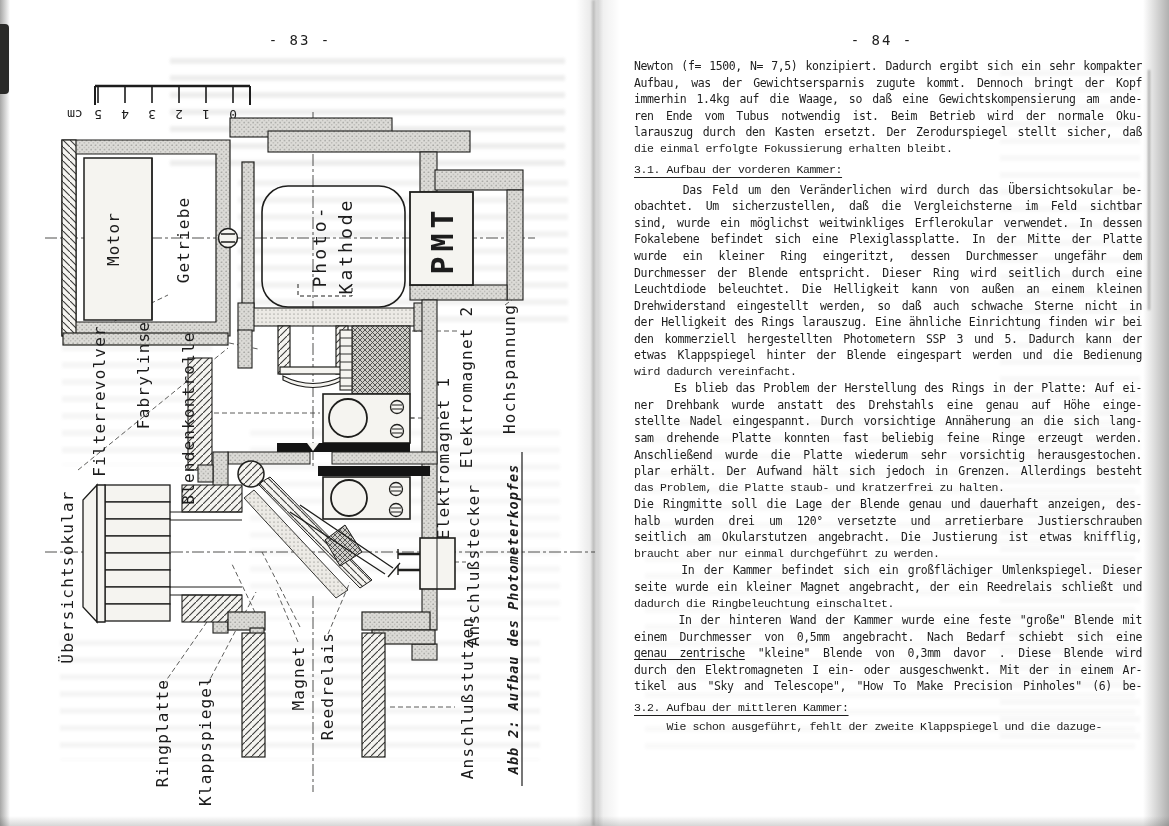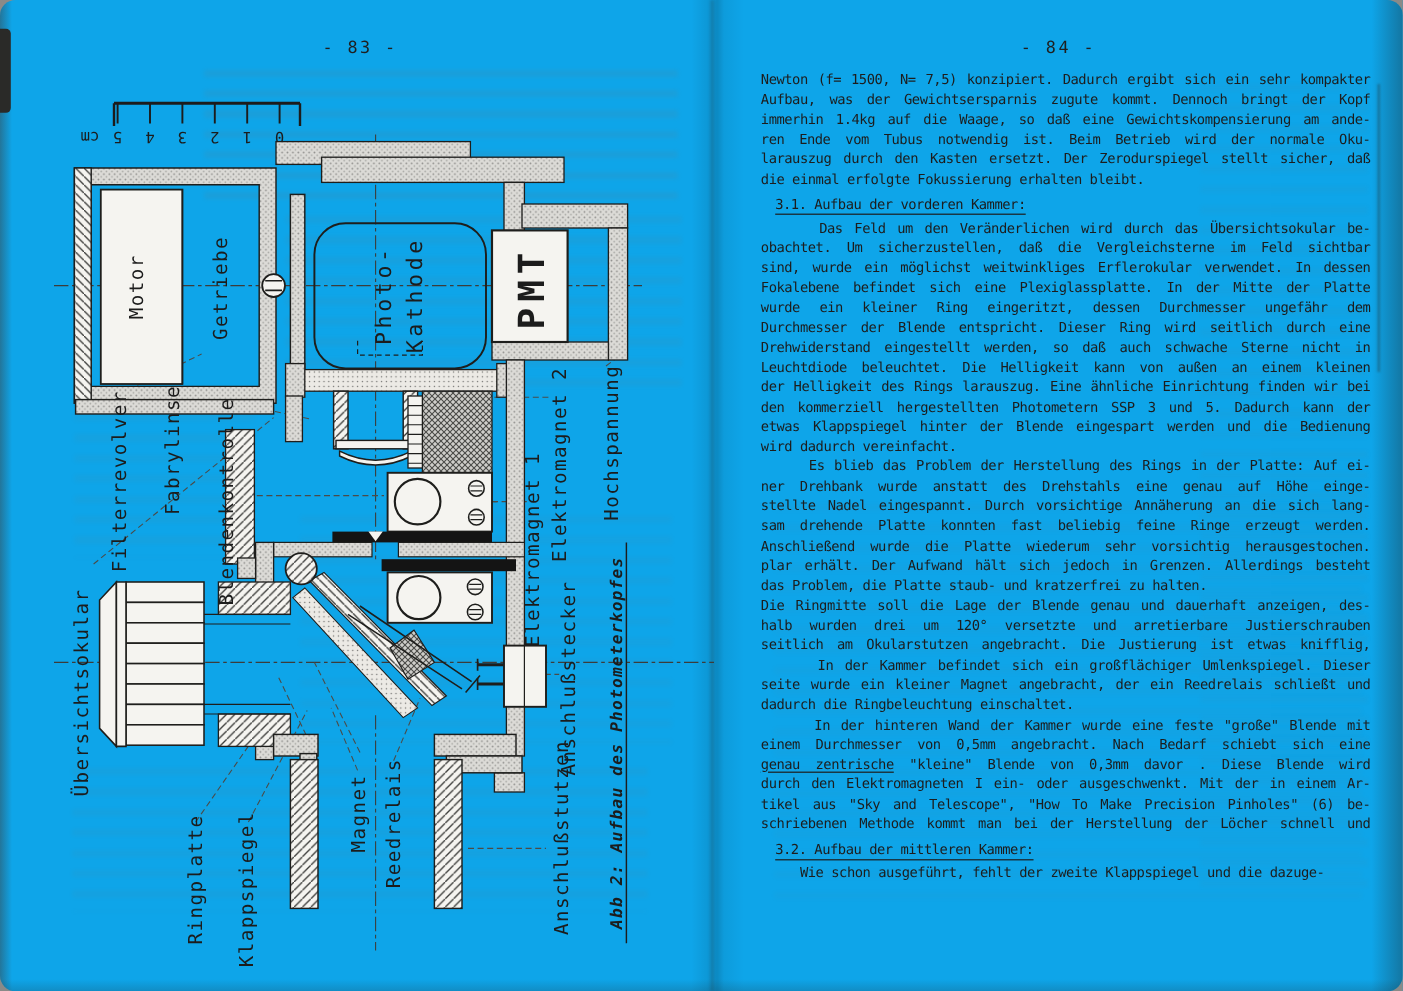--- a/index.html
+++ b/index.html
@@ -1,17 +1,17 @@
 <!DOCTYPE html>
 <html><head>
 <meta charset="utf-8">
 <style>
   html,body{margin:0;padding:0;}
   body{background:#8a8a88;font-family:"DejaVu Sans Mono","Liberation Mono",monospace;}
-  .sheet{position:relative;width:1169px;height:826px;background:#0ea5e9;overflow:hidden;border-radius:13px;}
+  .sheet{position:relative;width:1169px;height:826px;background:#ffffff;overflow:hidden;}
   
   .edge-left{position:absolute;left:0;top:0;width:10px;height:826px;
     background:linear-gradient(90deg,rgba(60,60,58,.45),rgba(60,60,58,0));}
   .corner-mark{position:absolute;left:0;top:24px;width:9px;height:70px;background:#2a2a28;border-radius:0 4px 4px 0;}
   .gutter{position:absolute;left:576px;top:0;width:44px;height:826px;
     background:linear-gradient(90deg,rgba(0,0,0,0) 0%,rgba(0,0,0,.10) 40%,rgba(0,0,0,.16) 50%,rgba(0,0,0,.06) 62%,rgba(0,0,0,0) 100%);}
   .gutter-crease{position:absolute;left:592px;top:0;width:3px;height:826px;background:rgba(40,40,38,.22);filter:blur(1.2px);}
   .edge-right{position:absolute;right:0;top:0;width:26px;height:826px;
     background:linear-gradient(270deg,rgba(30,30,28,.35),rgba(30,30,28,0));}
   .crease-right{position:absolute;left:1148px;top:70px;width:2px;height:240px;background:rgba(40,40,38,.35);filter:blur(1px);}
@@ -28,24 +28,24 @@
   .b6{left:645px;top:420px;width:490px;height:330px;opacity:.07;}
   .b7{left:1000px;top:70px;width:140px;height:680px;opacity:.09;}
   
   .pagenum{position:absolute;top:32px;width:120px;text-align:center;font-size:14px;
     letter-spacing:2px;color:#1f1f1f;z-index:2;}
   .pn-left{left:240px;}
   .pn-right{left:822px;}
   
   .textcol{position:absolute;left:634px;top:58px;width:508px;z-index:2;color:#1d1d1d;}
   .block{margin:0;}
-  .block.h{margin:5px 0 3px 12px;}
+  .block.h{margin:5px 0 3px 0;}
   .line{white-space:pre-wrap;font-size:11.5px;letter-spacing:-0.4px;line-height:16.55px;
     text-align:justify;text-align-last:justify;min-height:16.55px;}
-  .line.last{text-align-last:left;}
+  .line.last{text-align-last:left;font-family:Liberation Mono, monospace;}
   .block.h .line{text-decoration:underline;text-underline-offset:3.5px;text-align-last:left;}
   .uline{text-decoration:underline;text-underline-offset:2px;}
   
   .diagram{position:absolute;left:0;top:0;z-index:1;}
   svg text{fill:#1c1c1c;font-family:"DejaVu Sans Mono","Liberation Mono",monospace;}
   .lbl{font-size:16px;letter-spacing:1.2px;}
   .lbl-big{font-size:30px;font-weight:bold;letter-spacing:5px;}
   .lbl-pk{font-size:18px;letter-spacing:3px;}
   .lbl-cap{font-size:13.5px;font-style:italic;font-weight:bold;letter-spacing:1px;}
   .lbl-ruler{font-size:13px;}
@@ -296,53 +296,53 @@
       <div class="block h">
         <div class="line last">3.1. Aufbau der vorderen Kammer:</div>
       </div>
       <div class="block p">
         <div class="line">     Das Feld um den Veränderlichen wird durch das Übersichtsokular be-</div>
         <div class="line">obachtet. Um sicherzustellen, daß die Vergleichsterne im Feld sichtbar</div>
         <div class="line">sind, wurde ein möglichst weitwinkliges Erflerokular verwendet. In dessen</div>
         <div class="line">Fokalebene befindet sich eine Plexiglassplatte. In der Mitte der Platte</div>
         <div class="line">wurde ein kleiner Ring eingeritzt, dessen Durchmesser ungefähr dem</div>
         <div class="line">Durchmesser der Blende entspricht. Dieser Ring wird seitlich durch eine</div>
+        <div class="line">Leuchtdiode beleuchtet. Die Helligkeit kann von außen an einem kleinen</div>
         <div class="line">Drehwiderstand eingestellt werden, so daß auch schwache Sterne nicht in</div>
-        <div class="line">Leuchtdiode beleuchtet. Die Helligkeit kann von außen an einem kleinen</div>
         <div class="line">der Helligkeit des Rings larauszug. Eine ähnliche Einrichtung finden wir bei</div>
         <div class="line">den kommerziell hergestellten Photometern SSP 3 und 5. Dadurch kann der</div>
         <div class="line">etwas Klappspiegel hinter der Blende eingespart werden und die Bedienung</div>
         <div class="line last">wird dadurch vereinfacht.</div>
       </div>
       <div class="block p">
         <div class="line">     Es blieb das Problem der Herstellung des Rings in der Platte: Auf ei-</div>
         <div class="line">ner Drehbank wurde anstatt des Drehstahls eine genau auf Höhe einge-</div>
         <div class="line">stellte Nadel eingespannt. Durch vorsichtige Annäherung an die sich lang-</div>
         <div class="line">sam drehende Platte konnten fast beliebig feine Ringe erzeugt werden.</div>
         <div class="line">Anschließend wurde die Platte wiederum sehr vorsichtig herausgestochen.</div>
         <div class="line">plar erhält. Der Aufwand hält sich jedoch in Grenzen. Allerdings besteht</div>
         <div class="line last">das Problem, die Platte staub- und kratzerfrei zu halten.</div>
       </div>
       <div class="block p">
         <div class="line">Die Ringmitte soll die Lage der Blende genau und dauerhaft anzeigen, des-</div>
         <div class="line">halb wurden drei um 120° versetzte und arretierbare Justierschrauben</div>
         <div class="line">seitlich am Okularstutzen angebracht. Die Justierung ist etwas knifflig,</div>
+        <div class="line last">braucht aber nur einmal durchgeführt zu werden.</div>
       </div>
       <div class="block p">
         <div class="line">     In der Kammer befindet sich ein großflächiger Umlenkspiegel. Dieser</div>
         <div class="line">seite wurde ein kleiner Magnet angebracht, der ein Reedrelais schließt und</div>
         <div class="line last">dadurch die Ringbeleuchtung einschaltet.</div>
       </div>
       <div class="block p">
         <div class="line">     In der hinteren Wand der Kammer wurde eine feste "große" Blende mit</div>
         <div class="line">einem Durchmesser von 0,5mm angebracht. Nach Bedarf schiebt sich eine</div>
         <div class="line"><span class="uline">genau zentrische</span> "kleine" Blende von 0,3mm davor . Diese Blende wird</div>
         <div class="line">durch den Elektromagneten I ein- oder ausgeschwenkt. Mit der in einem Ar-</div>
         <div class="line">tikel aus "Sky and Telescope", "How To Make Precision Pinholes" (6) be-</div>
-        <div class="line">schriebenen Methode kommt man bei der Herstellung der Löcher schnell und</div>
       </div>
       <div class="block h">
         <div class="line last">3.2. Aufbau der mittleren Kammer:</div>
       </div>
       <div class="block p">
         <div class="line last">     Wie schon ausgeführt, fehlt der zweite Klappspiegel und die dazuge-</div>
       </div>
     </div>
 
   <div class="edge-left"></div>

